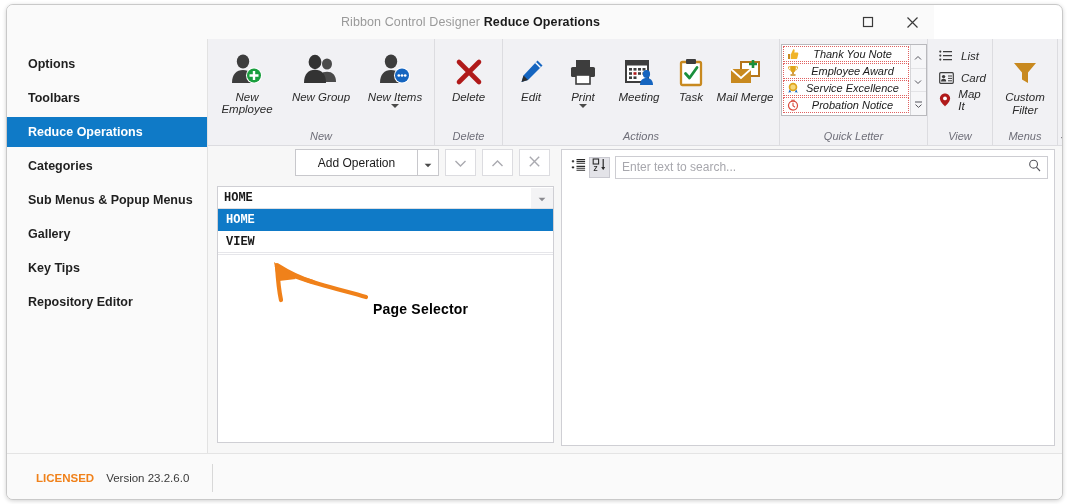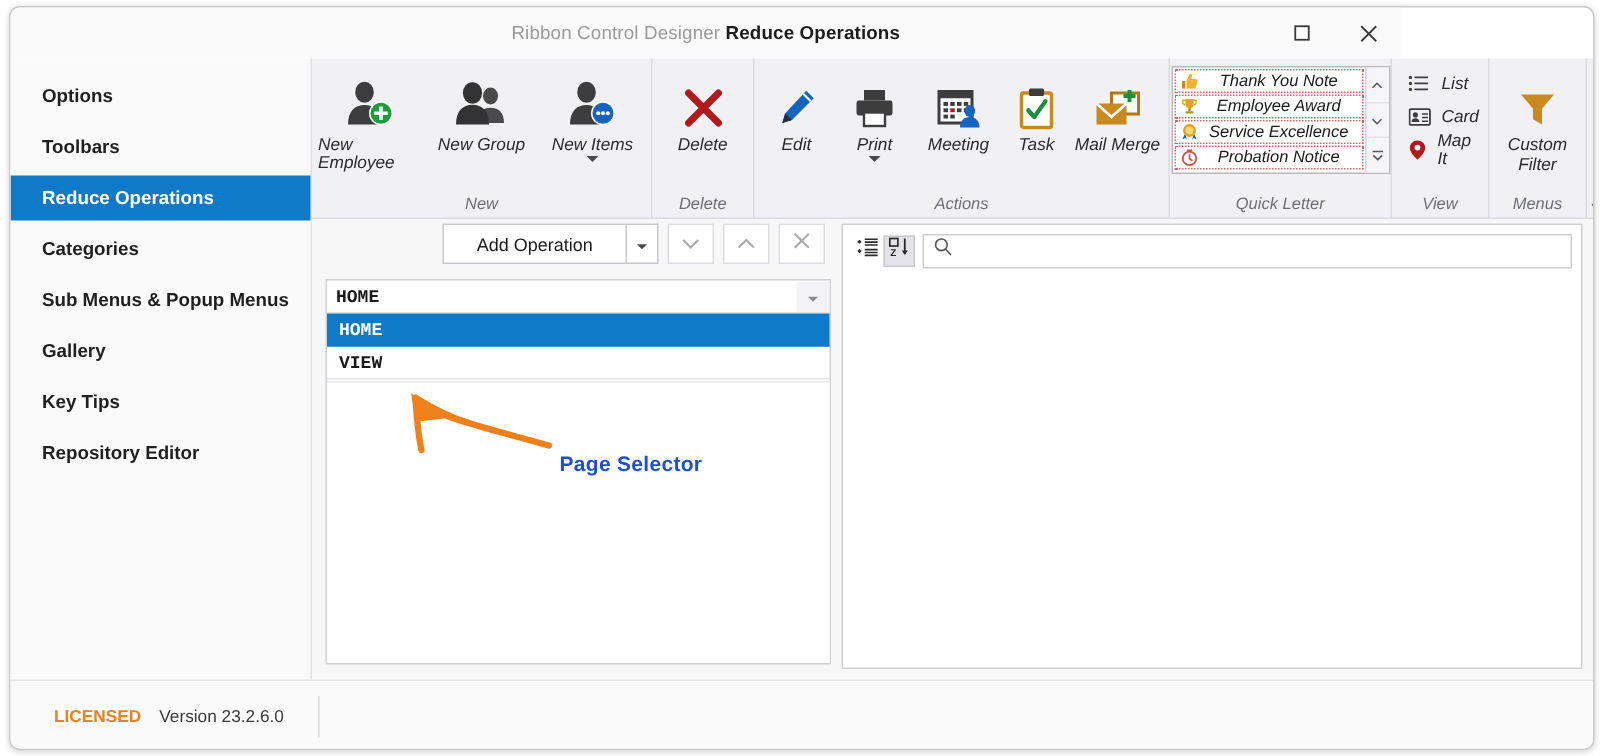--- a/index.html
+++ b/index.html
@@ -134,21 +134,21 @@
     cursor: default;
   }
   .bigbtn .glyph {
     height: 38px;
     display: flex; align-items: flex-end; justify-content: center;
   }
   .bigbtn .cap {
     margin-top: 4px;
     font-size: 11.5px;
     color: #2a2a2a;
-    text-align: left;
+    text-align: center;
     line-height: 12px;
   }
   .bigbtn .cap2 { line-height: 13px; }
   .dropcaret {
     margin-top: 1px;
     width: 0; height: 0;
     border-left: 4px solid transparent;
     border-right: 4px solid transparent;
     border-top: 4px solid #4a4a4a;
   }
@@ -332,21 +332,21 @@
   .annot {
     position: absolute; left: 0; top: 0;
     width: 1069px; height: 504px;
     pointer-events: none;
   }
   .annot-label {
     position: absolute;
     left: 373px; top: 301px;
     font-size: 14px;
     font-weight: bold;
-    color: #1d4ed8;
+    color: #000000;
     letter-spacing: 0.2px;
   }
 
   
   .footer {
     position: absolute; left: 0; top: 448px;
     width: 1057px; height: 48px;
     background: #fafafa;
     border-top: 1px solid #e4e4e4;
   }
@@ -804,20 +804,21 @@
                 <span>
                   <svg width="15" height="14" viewBox="0 0 15 14">
                     <rect x="1.2" y="1" width="5.4" height="5" fill="none" stroke="#2a2a2a" stroke-width="1.1"></rect>
                     <text x="1.5" y="12.6" font-family="Liberation Sans, sans-serif" font-size="6.6" font-weight="bold" fill="#2a2a2a">Z</text>
                     <path d="M11.2 1 v10.2" stroke="#2a2a2a" stroke-width="1.2"></path>
                     <path d="M9.2 9 L11.2 12 L13.2 9" fill="#2a2a2a"></path>
                   </svg>
                 </span>
               </div>
               <div class="searchbox">
+                <span class="ph">Enter text to search...</span>
                 <span>
                   <svg width="13" height="13" viewBox="0 0 13 13">
                       <circle cx="5.6" cy="5.2" r="3.9" fill="none" stroke="#55555c" stroke-width="1.1"></circle>
                       <path d="M8.4 8.2 L12 12" stroke="#55555c" stroke-width="1.1"></path>
                     </svg>
                 </span>
               </div>
             </div>
             <div style="height:262px;"></div>
           </div>

